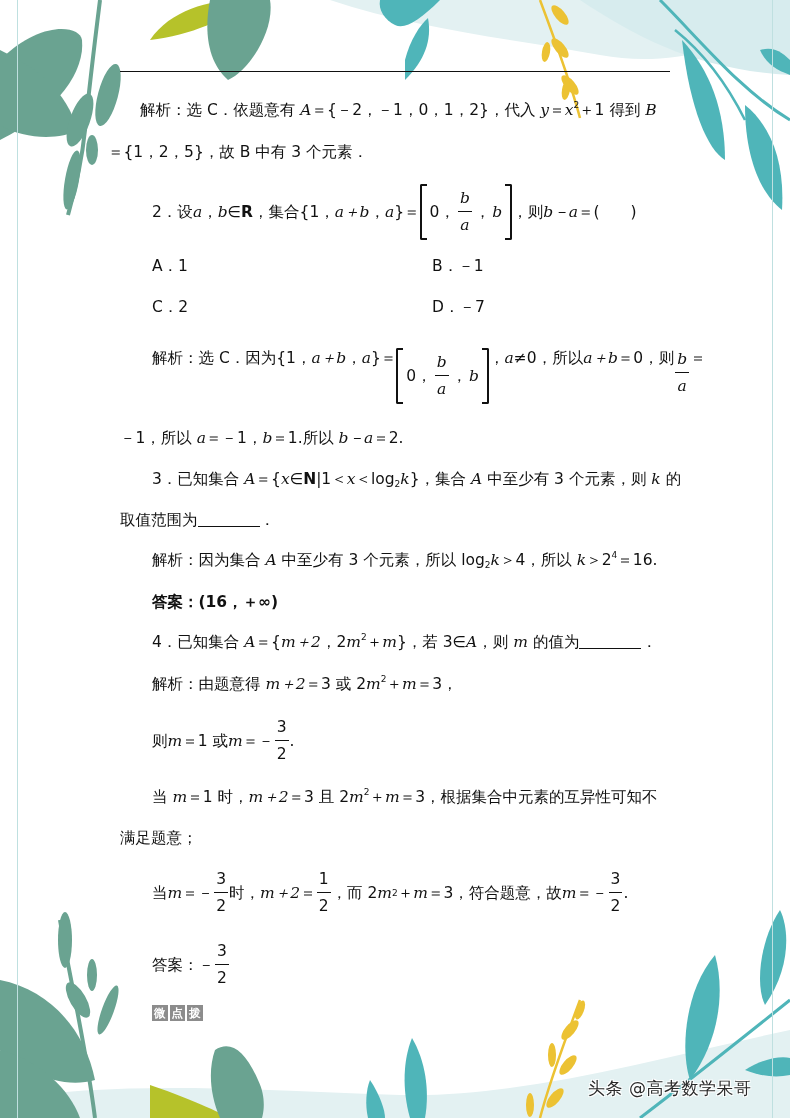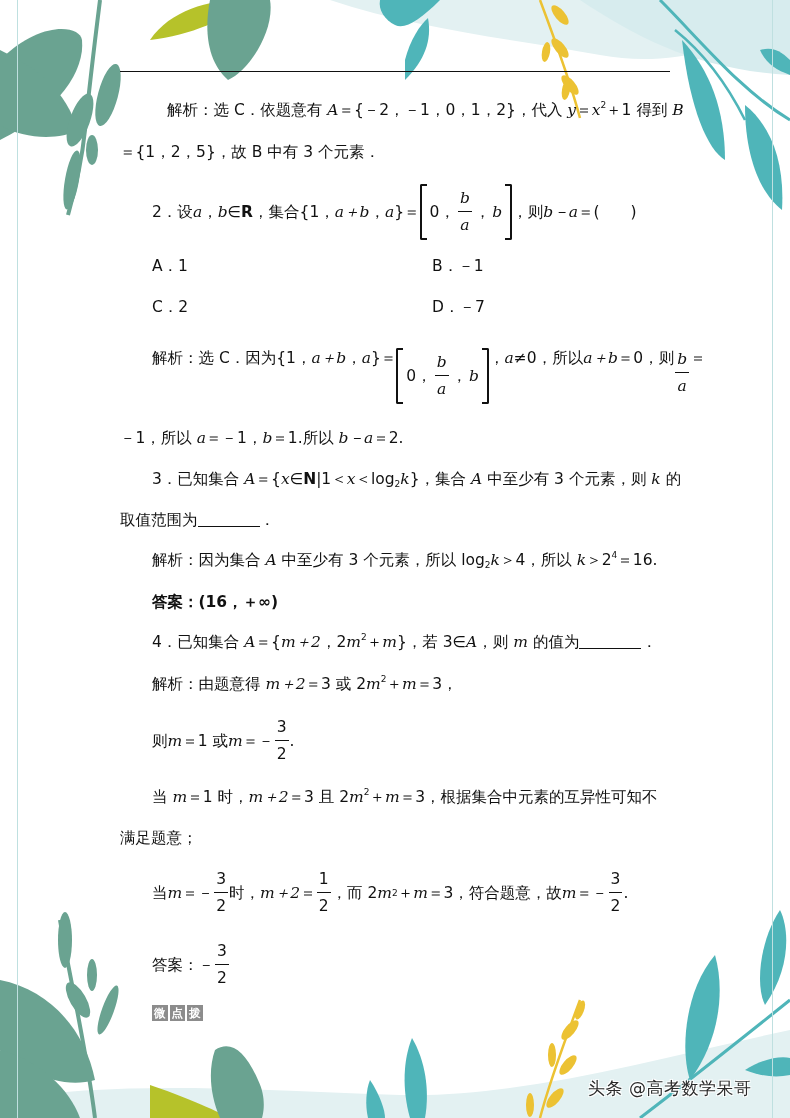--- a/index.html
+++ b/index.html
@@ -106,24 +106,24 @@
   <path d="M715 955 C725 990 720 1040 690 1080 C680 1050 685 990 715 955 Z" fill="#4fb5b9"></path>
   <path d="M780 910 C790 930 790 970 765 1005 C755 985 760 940 780 910 Z" fill="#4fb5b9"></path>
   <path d="M640 1118 C690 1080 740 1040 790 1000" stroke="#4fb5b9" stroke-width="3" fill="none"></path>
   <path d="M745 1070 C760 1060 780 1055 790 1058 L790 1075 C775 1078 760 1076 745 1070 Z" fill="#4fb5b9"></path>
 </svg>
 
 <div class="vline-l"></div>
 <div class="vline-r"></div>
 <div class="rule"></div>
 
-<div class="line" style="left:167px; top:100px;">
+<div class="line" style="left:140px; top:100px;">
   <span>解析：选 C．依题意有 </span><span class="i">A</span><span>＝{－2，－1，0，1，2}，代入 </span><span class="i">y</span><span>＝</span><span class="i">x</span><sup>2</sup><span>＋1 得到 </span><span class="i">B</span>
 </div>
-<div class="line" style="left:120px; top:142px;">＝{1，2，5}，故 B 中有 3 个元素．</div>
+<div class="line" style="left:108px; top:142px;">＝{1，2，5}，故 B 中有 3 个元素．</div>
 
 <div class="line" style="left:152px; top:182px; height:60px; display:flex; align-items:center;">
   <span>2．设 </span>
     <span class="i">a</span>
     <span>，</span>
     <span class="i">b</span>
     <span>∈</span>
     <span class="b">R</span>
     <span>，集合{1，</span>
     <span class="i">a＋b</span>

